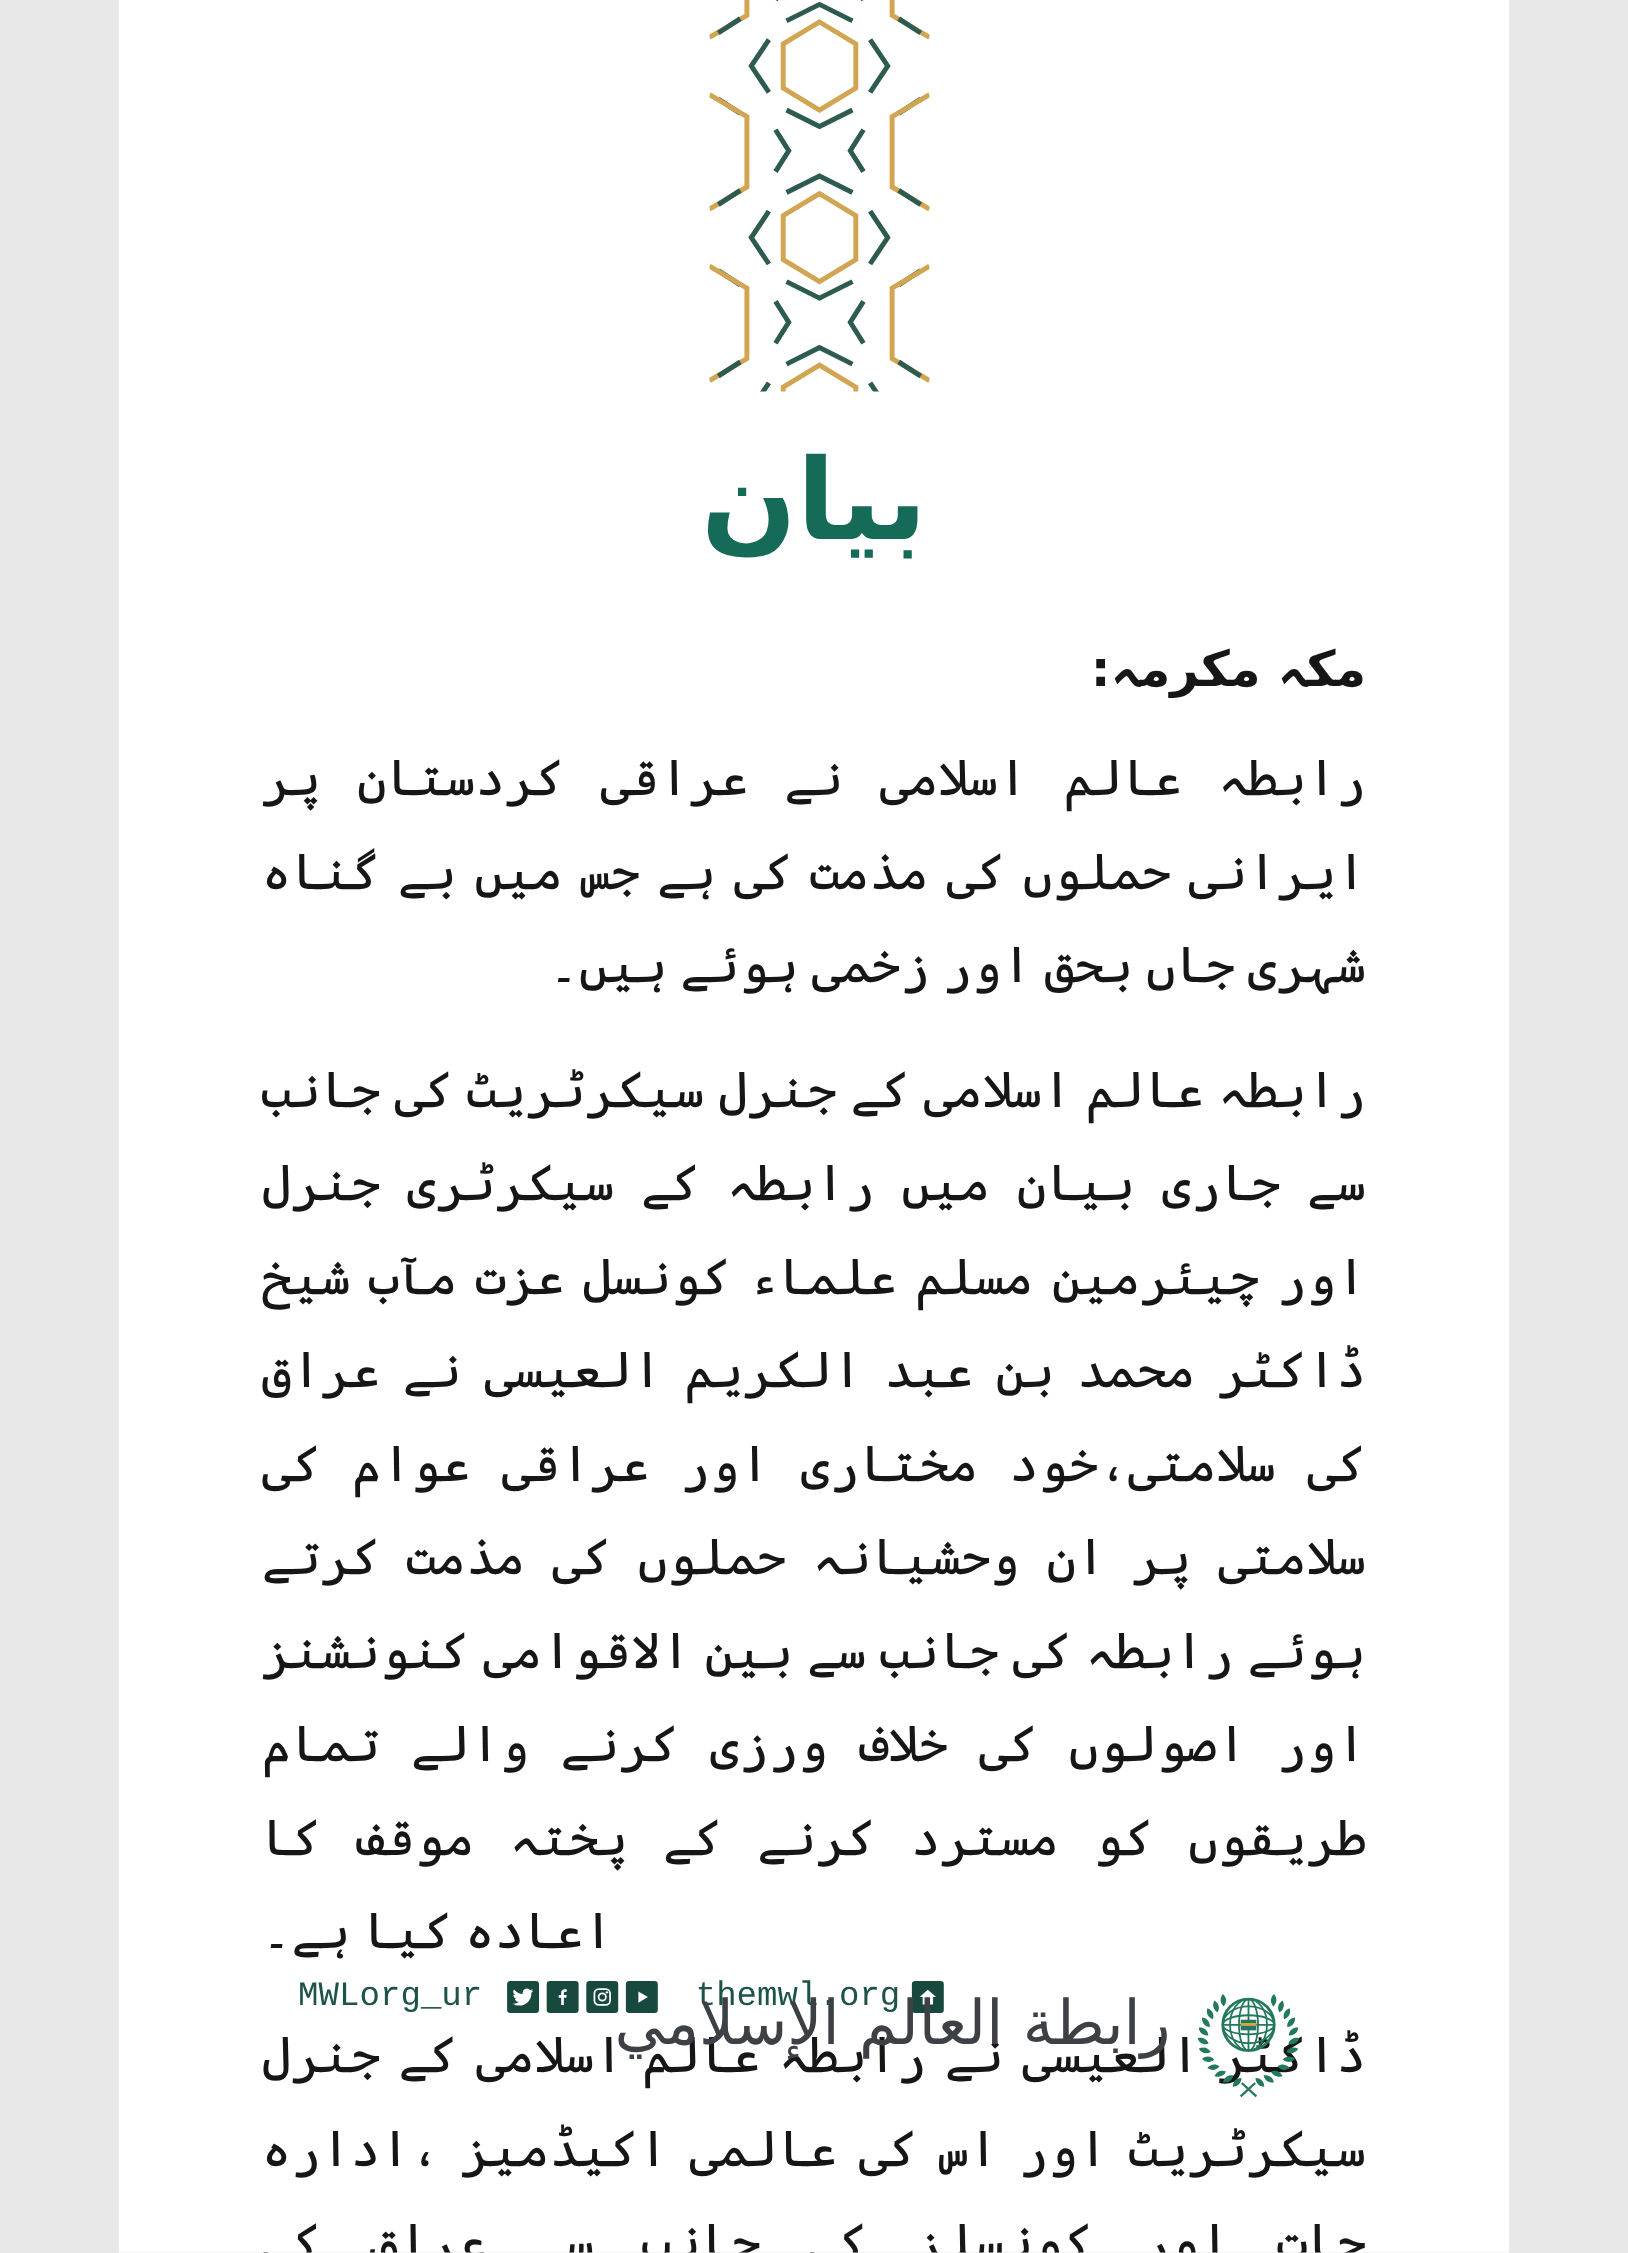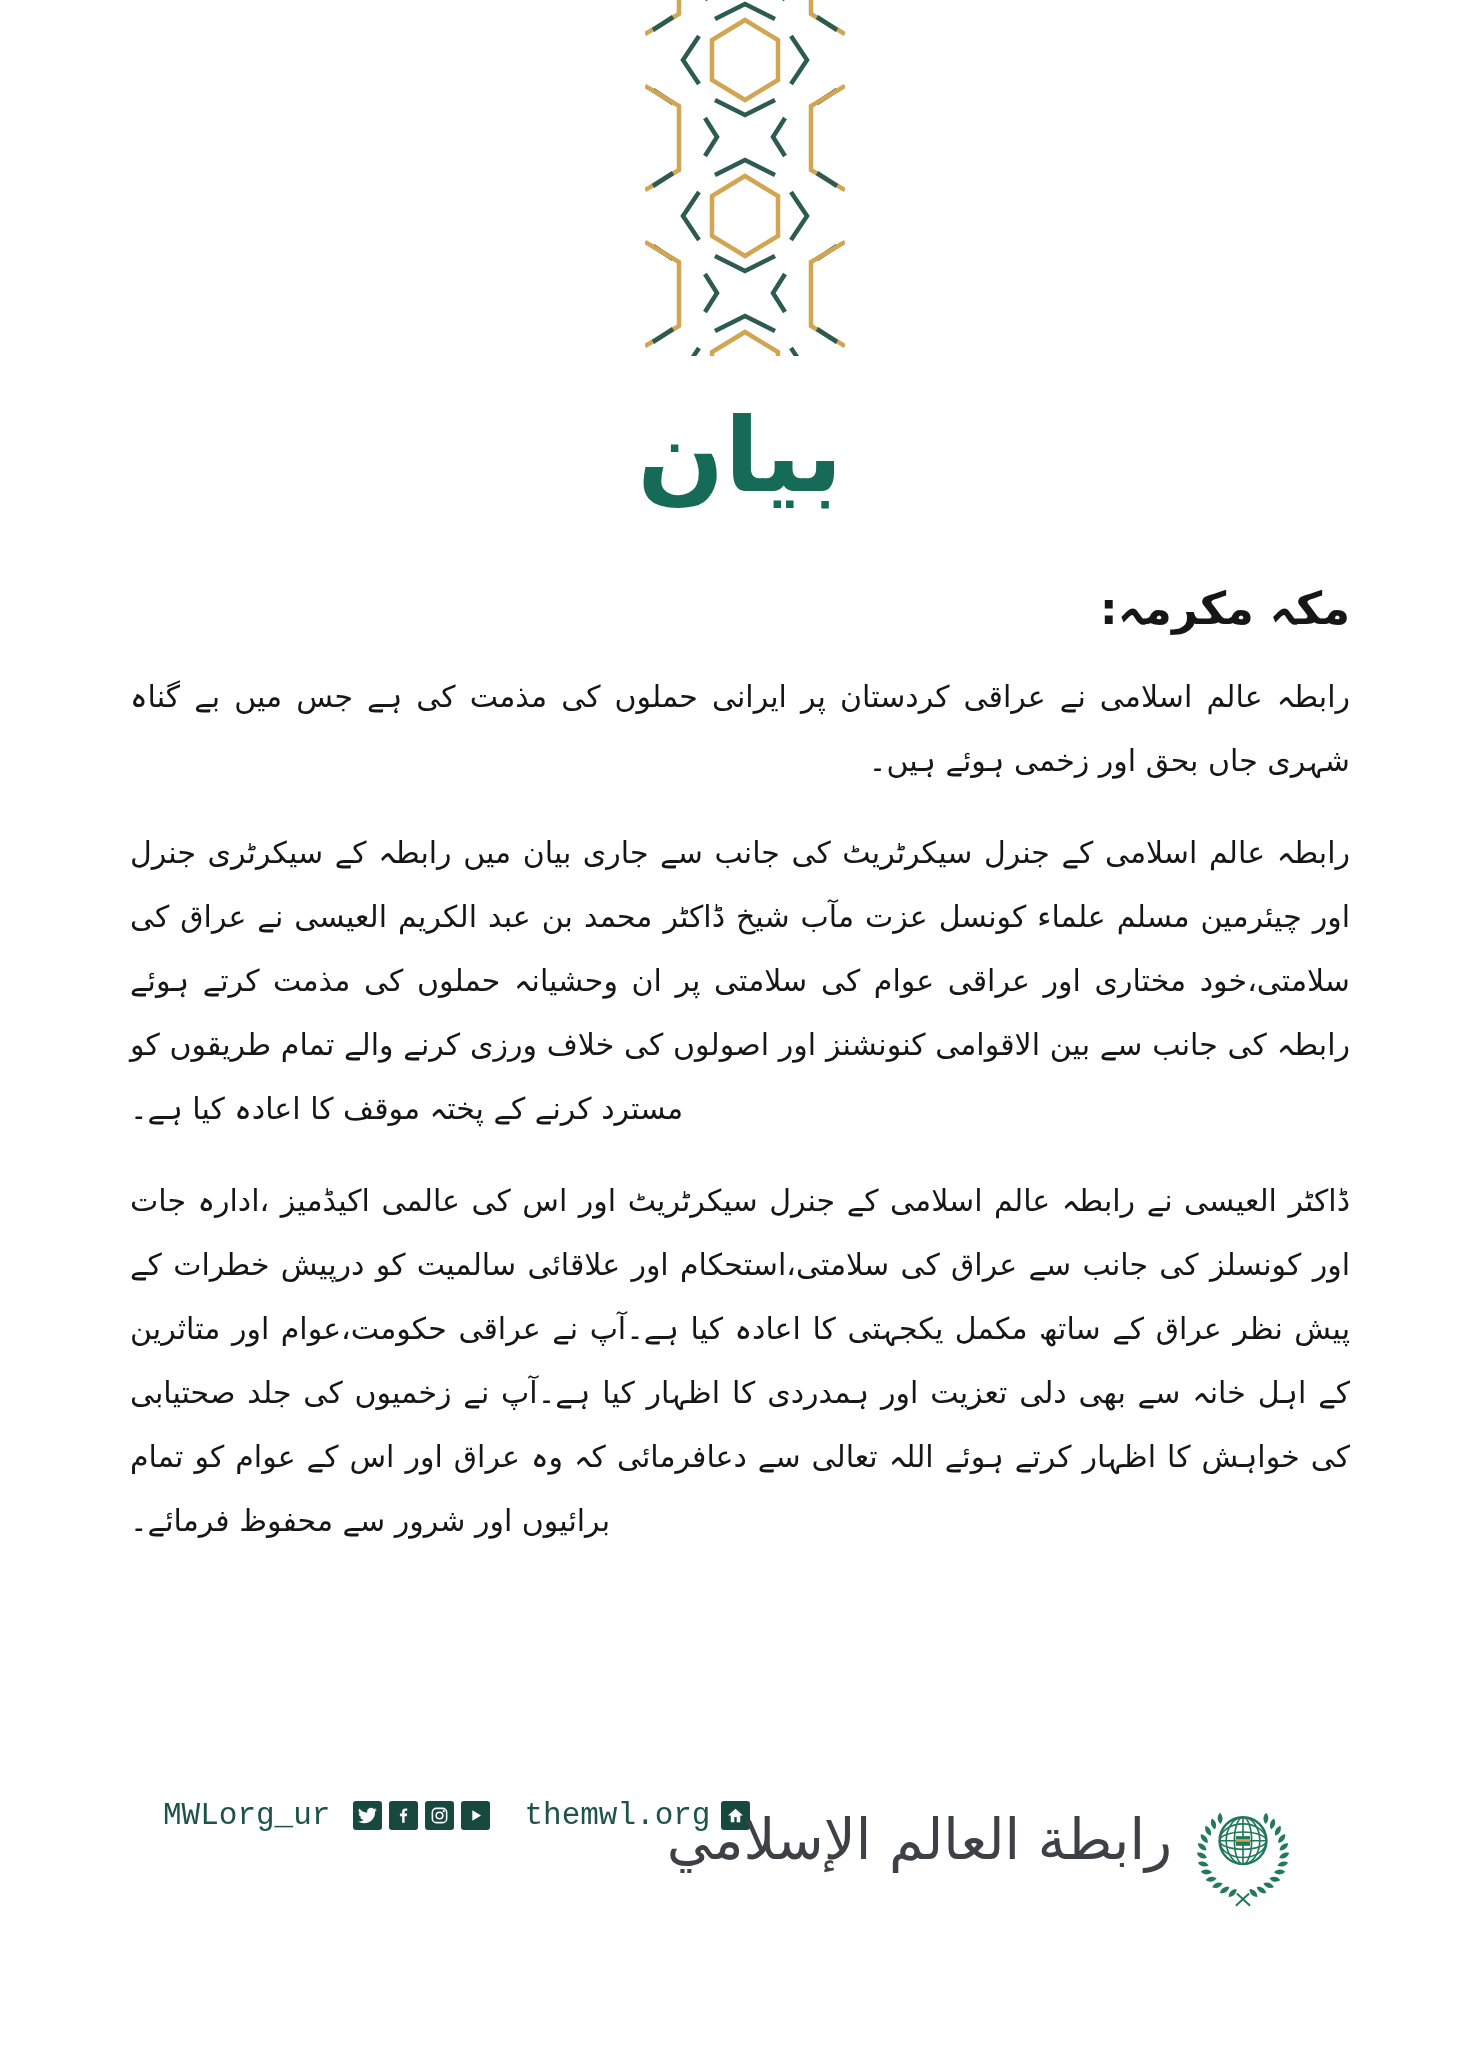--- a/index.html
+++ b/index.html
@@ -1,17 +1,17 @@
 <!DOCTYPE html>
 <html lang="ur" style="--page_bg: #ffffff; --title_green: #156B57; --text_color: #161616; --pattern_gold: #D2A552; --pattern_green: #2D5B50; --footer_green: #17493F; --footer_text: #1D5348; --logo_green: #22795B; --logo_gold: #D2A54E;"><head>
 <meta charset="utf-8">
 <style>
   html,body{margin:0;padding:0;background:#e8e8e8;}
   .page{
-    position:relative; width:1480px; height:2048px; margin:0 auto;
+    position:relative; width:1264px; height:2048px; margin:0 auto;
     background:var(--page_bg); overflow:hidden;
     font-family:"DejaVu Sans", sans-serif;
   }
   
   .pattern{position:absolute; top:0; left:calc(50% - 95px);}
   .pattern .gold{stroke:var(--pattern_gold); fill:none; stroke-width:4.5;}
   .pattern .grn{stroke:var(--pattern_green); fill:none; stroke-width:4.5;}
   
   .title{
     position:absolute; top:392px; left:0; width:100%;
@@ -21,22 +21,23 @@
   }
   
   .content{
     position:absolute; top:582px; left:130px; right:130px;
     direction:rtl; color:var(--text_color);
   }
   .dateline{
     font-size:45px; font-weight:bold; margin:0 0 30px 0; text-align:right;
   }
   .content p{
-    font-size:30px; line-height:64px; margin:0 0 28px 0;
+    font-size:46px; line-height:85px; margin:0 0 28px 0;
     text-align:justify;
+    font-family:Liberation Serif, serif;
   }
   .content p.last-right{text-align-last:right;}
   .content p.last-left{text-align-last:left;}
   
   .footer-left{
     position:absolute; left:163px; top:1798px;
     display:flex; align-items:center;
     font-family:Liberation Mono, monospace;
     color:var(--footer_text); font-size:31px;
   }

